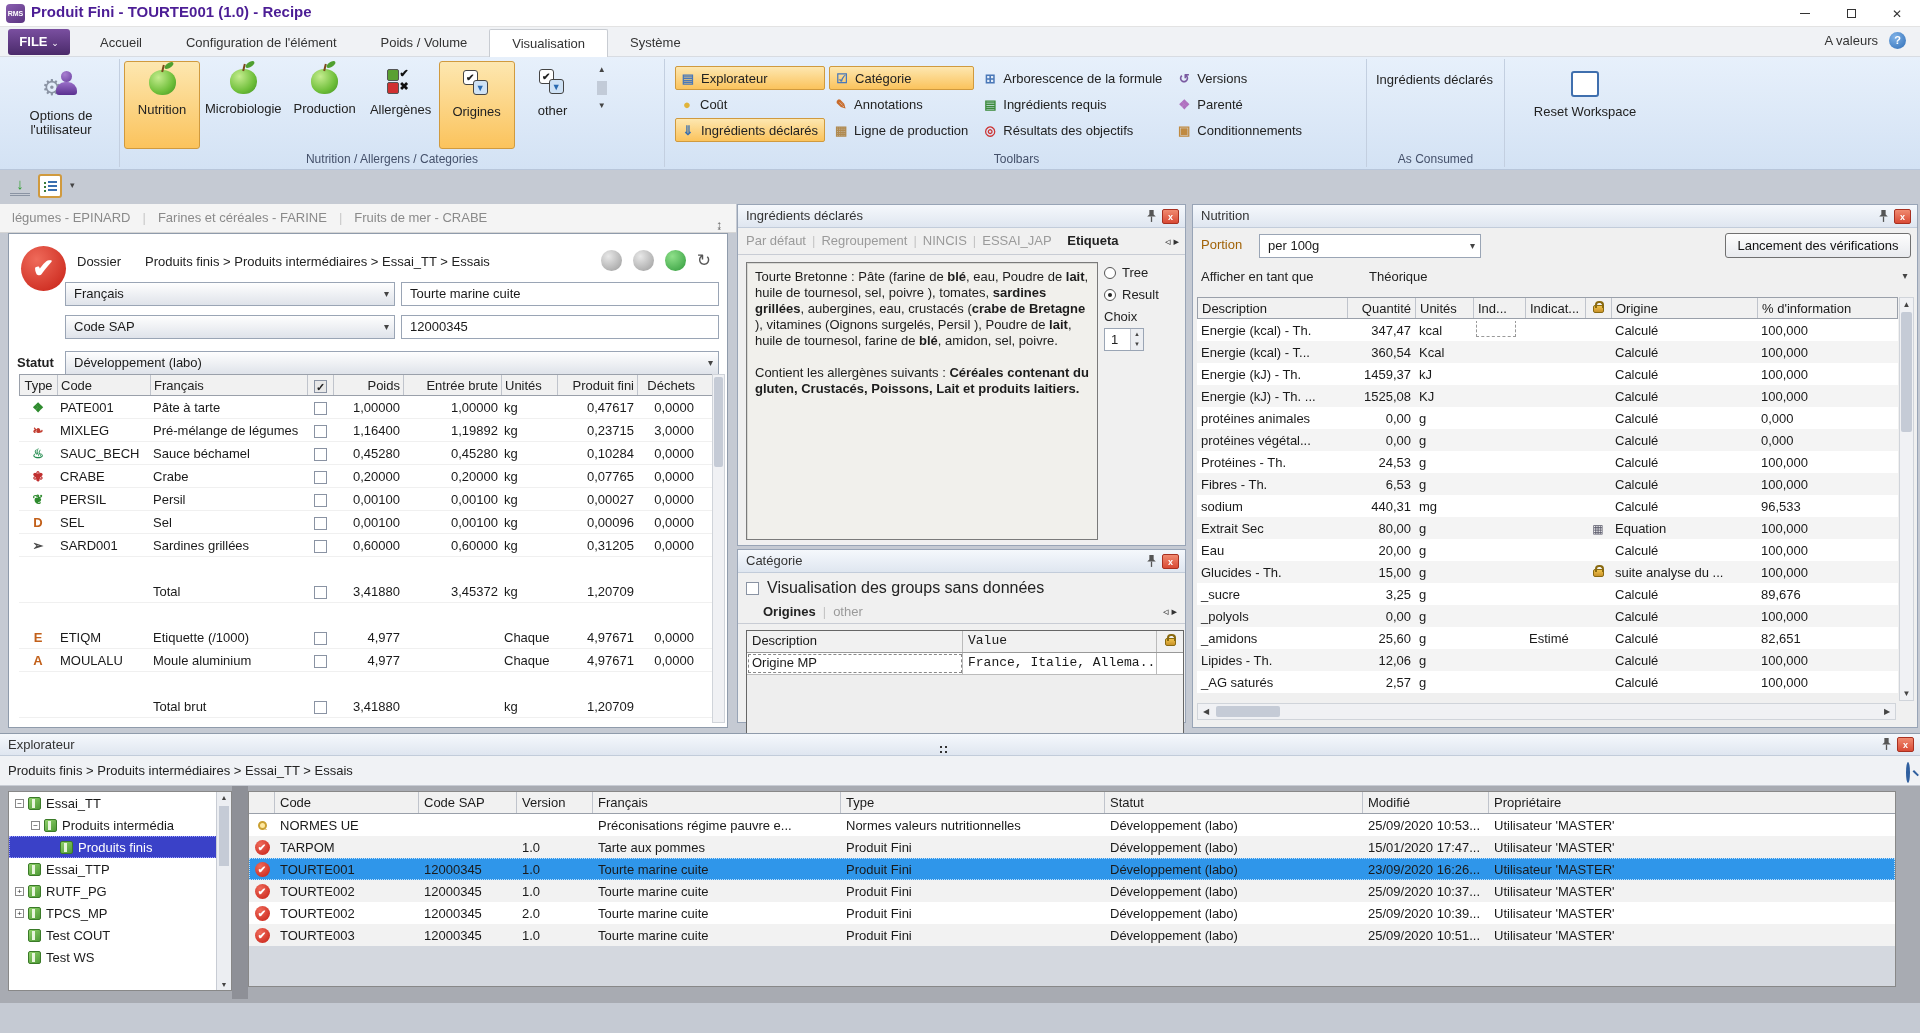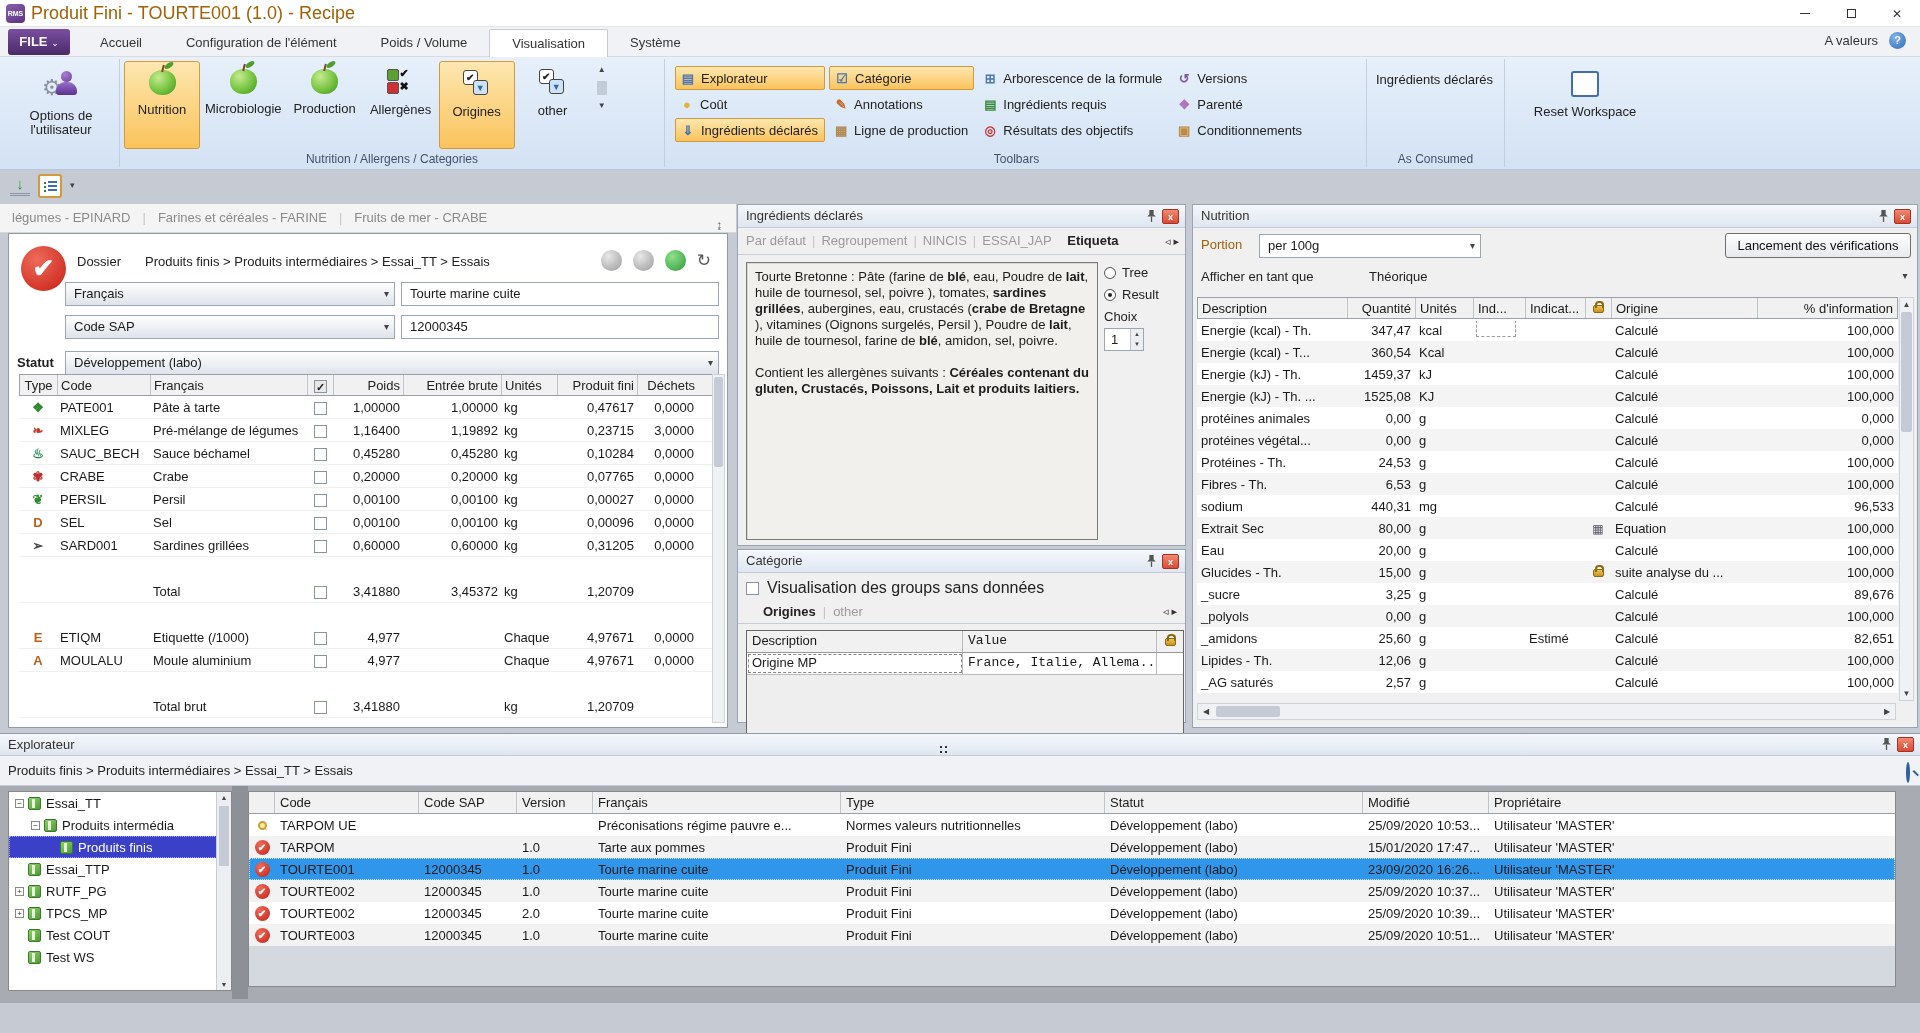--- a/index.html
+++ b/index.html
@@ -4,21 +4,21 @@
 <style>
   * { margin:0; padding:0; box-sizing:border-box; }
   html,body { background:#6b7584; }
   body { font-family:"Liberation Sans", sans-serif; color:#1a1a1a; }
   #app { position:relative; width:1920px; height:1033px; background:#c5cad3; overflow:hidden; }
   .nw { white-space:nowrap; overflow:hidden; }
 
   
   .titlebar { position:absolute; left:0; top:0; width:1920px; height:27px; background:#fff; border-bottom:1px solid #e3e3e3; }
   .appicon { position:absolute; left:6px; top:4px; width:19px; height:19px; background:linear-gradient(145deg,#8a5fb0,#5a3380); border-radius:4px; color:#fff; font-size:7px; font-weight:bold; text-align:center; line-height:19px; }
-  .wtitle { position:absolute; left:31px; top:3px; font-size:18px; font-weight:normal; color:#a16207; }
+  .wtitle { position:absolute; left:31px; top:3px; font-size:15px; font-weight:bold; color:#4c1d95; }
   .winbtns { position:absolute; right:0; top:0; height:27px; display:flex; }
   .winbtn { width:46px; height:27px; display:flex; align-items:center; justify-content:center; color:#333; font-size:12px; }
   .minbar { width:10px; height:1px; background:#333; }
   .maxbox { width:9px; height:9px; border:1px solid #333; }
 
   
   .menubar { position:absolute; left:0; top:27px; width:1920px; height:30px; background:#f0f2f5; border-bottom:1px solid #d8dce2; }
   .filebtn { position:absolute; left:8px; top:2px; width:62px; height:26px; background:linear-gradient(#7a4fa0,#4a2a6a); border-radius:3px; color:#fff; font-size:13px; font-weight:bold; text-align:center; line-height:26px; }
   .filebtn .car { font-size:9px; font-weight:normal; }
   .mtabs { position:absolute; left:78px; top:2px; height:28px; display:flex; }
@@ -184,21 +184,21 @@
   .nrow { height:22px; font-size:13px; background:#fff; }
   .nrow:nth-child(even) { background:#f4f4f4; }
   .nrow > div { padding:0 4px; overflow:hidden; white-space:nowrap; }
   .n-desc { width:150px; }
   .n-qty { width:68px; text-align:right; }
   .n-unit { width:58px; }
   .n-ind { width:52px; }
   .n-indicat { width:60px; }
   .n-lock { width:26px; text-align:center; }
   .n-orig { width:146px; }
-  .n-pct { flex:1; text-align:right; }
+  .n-pct { flex:1; }
   .indfocus { display:inline-block; width:38px; height:15px; outline:1px dashed #999; }
   .calcic { color:#556; font-size:12px; }
   .hscroll { position:absolute; left:4px; height:17px; background:#f0f1f4; border:1px solid #d0d4da; display:flex; align-items:center; }
   .hscroll .arr { width:16px; text-align:center; font-size:8px; color:#444; }
   .hscroll .track { position:relative; flex:1; height:100%; }
   .hscroll .hthumb { position:absolute; left:2px; top:2px; width:64px; bottom:2px; background:#c5cbd6; border-radius:2px; }
   .sarr { position:absolute; left:0; right:0; text-align:center; font-size:8px; color:#444; }
 
   
   .explorer { position:absolute; left:0; top:733px; width:1920px; height:270px; background:#a8abb2; border-top:1px solid #8f9bab; }
@@ -936,21 +936,21 @@
         <div class="x-type">Type</div>
         <div class="x-statut">Statut</div>
         <div class="x-mod">Modifié</div>
         <div class="x-own" style="border-right:none">Propriétaire</div>
       </div>
       <div id="exp-rows">
           <div class="xrow">
             <div class="x-icon">
               <span class="goldmag"></span>
             </div>
-            <div class="x-code nw">TARPOM UE</div>
+            <div class="x-code nw">NORMES UE</div>
             <div class="x-sap nw"></div>
             <div class="x-ver nw"></div>
             <div class="x-fr nw">Préconisations régime pauvre e...</div>
             <div class="x-type nw">Normes valeurs nutritionnelles</div>
             <div class="x-statut nw">Développement (labo)</div>
             <div class="x-mod nw">25/09/2020 10:53...</div>
             <div class="x-own nw">Utilisateur 'MASTER'</div>
           </div>
           <div class="xrow">
             <div class="x-icon">

